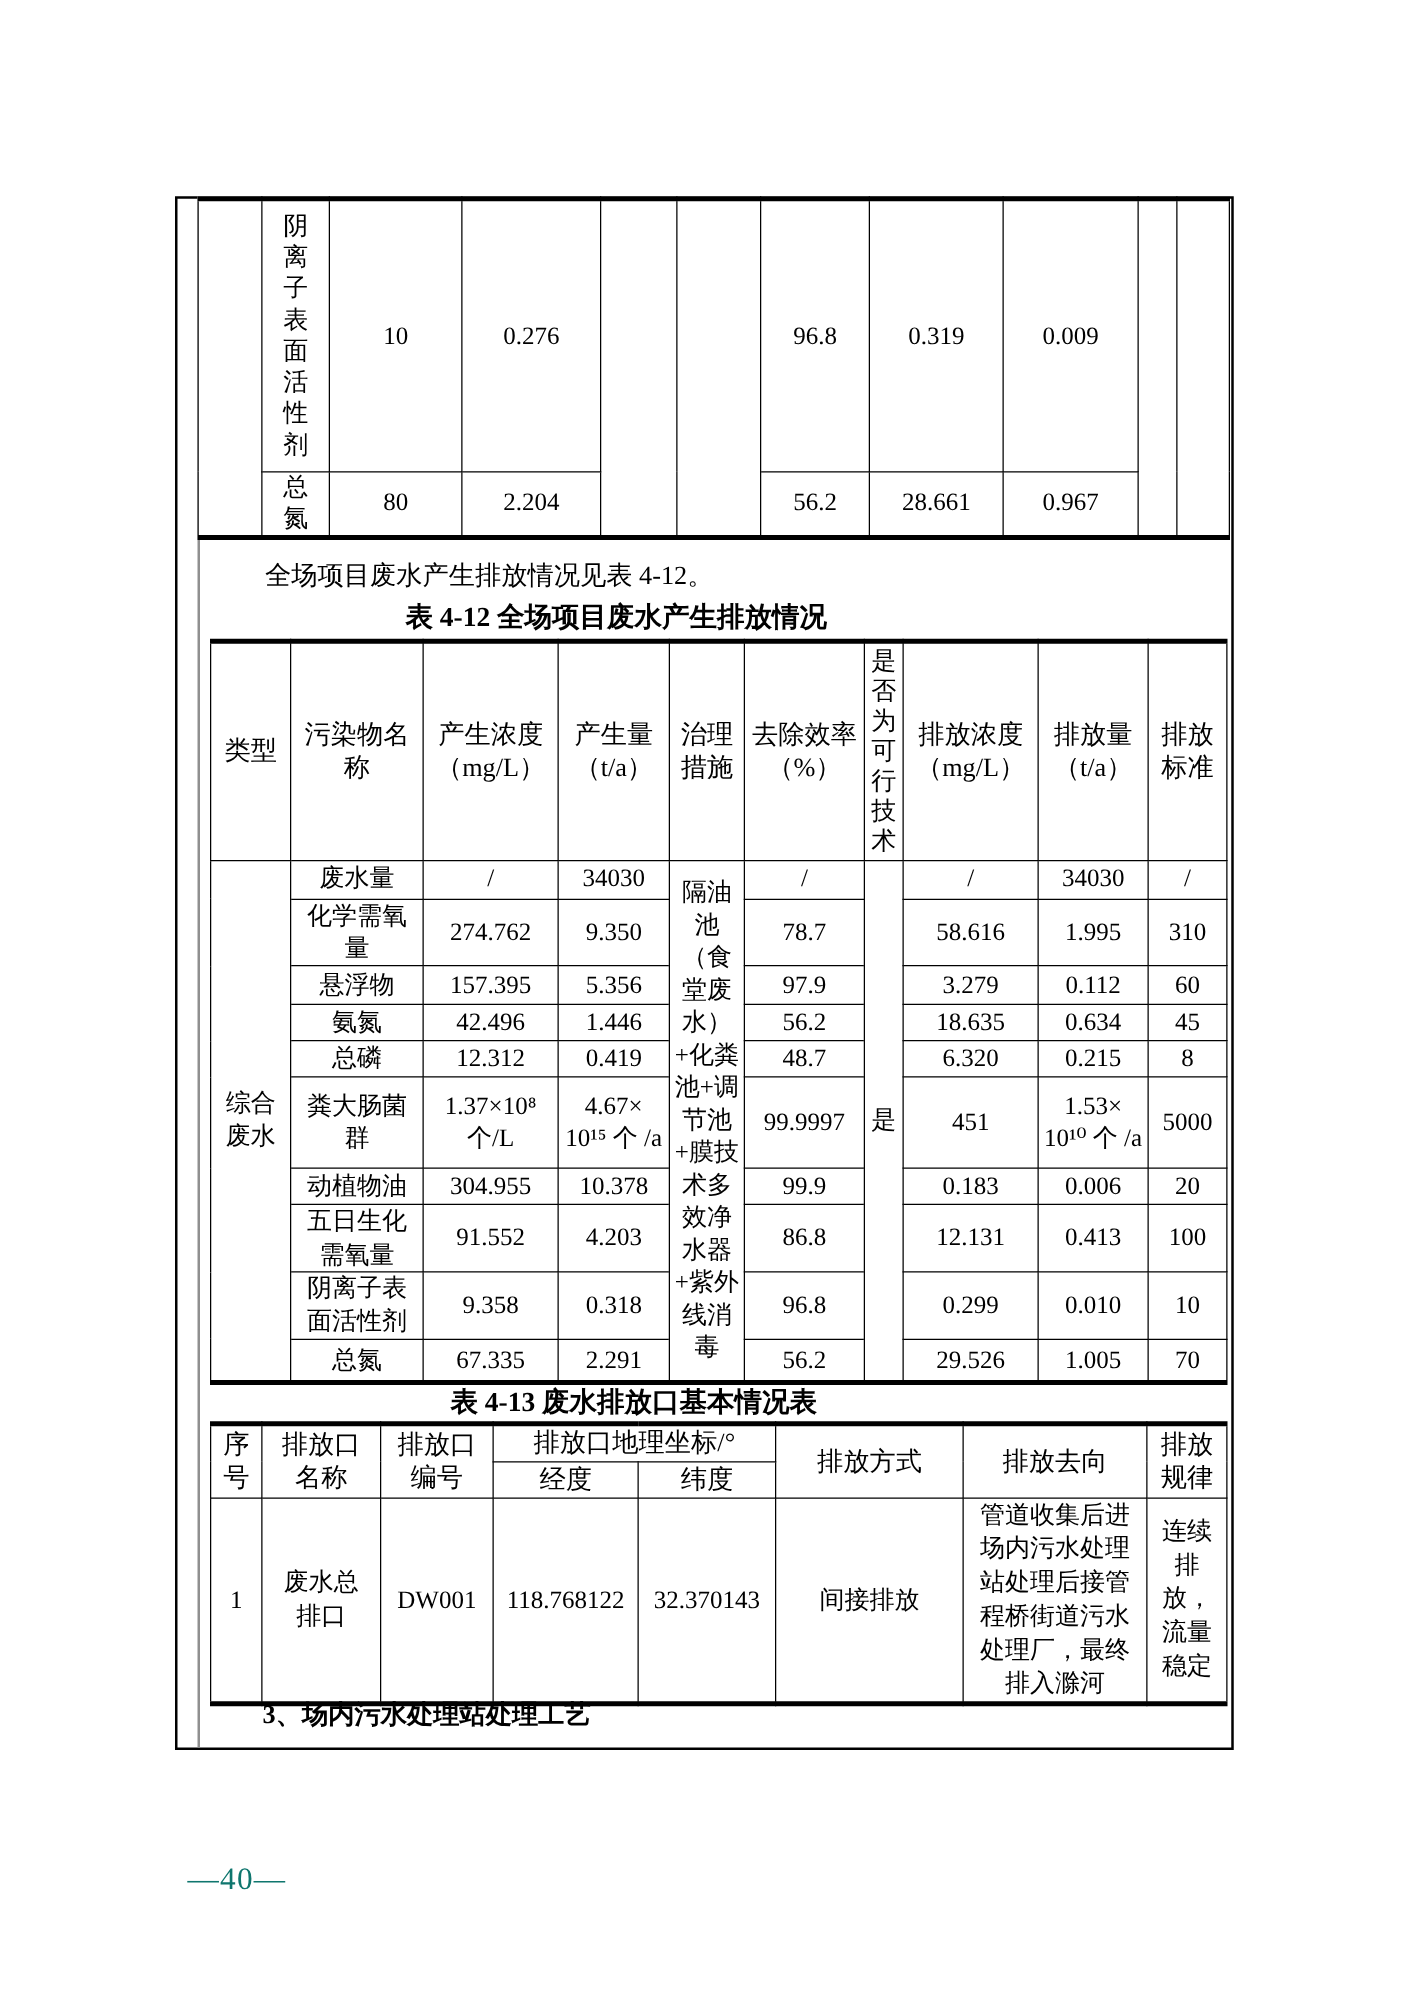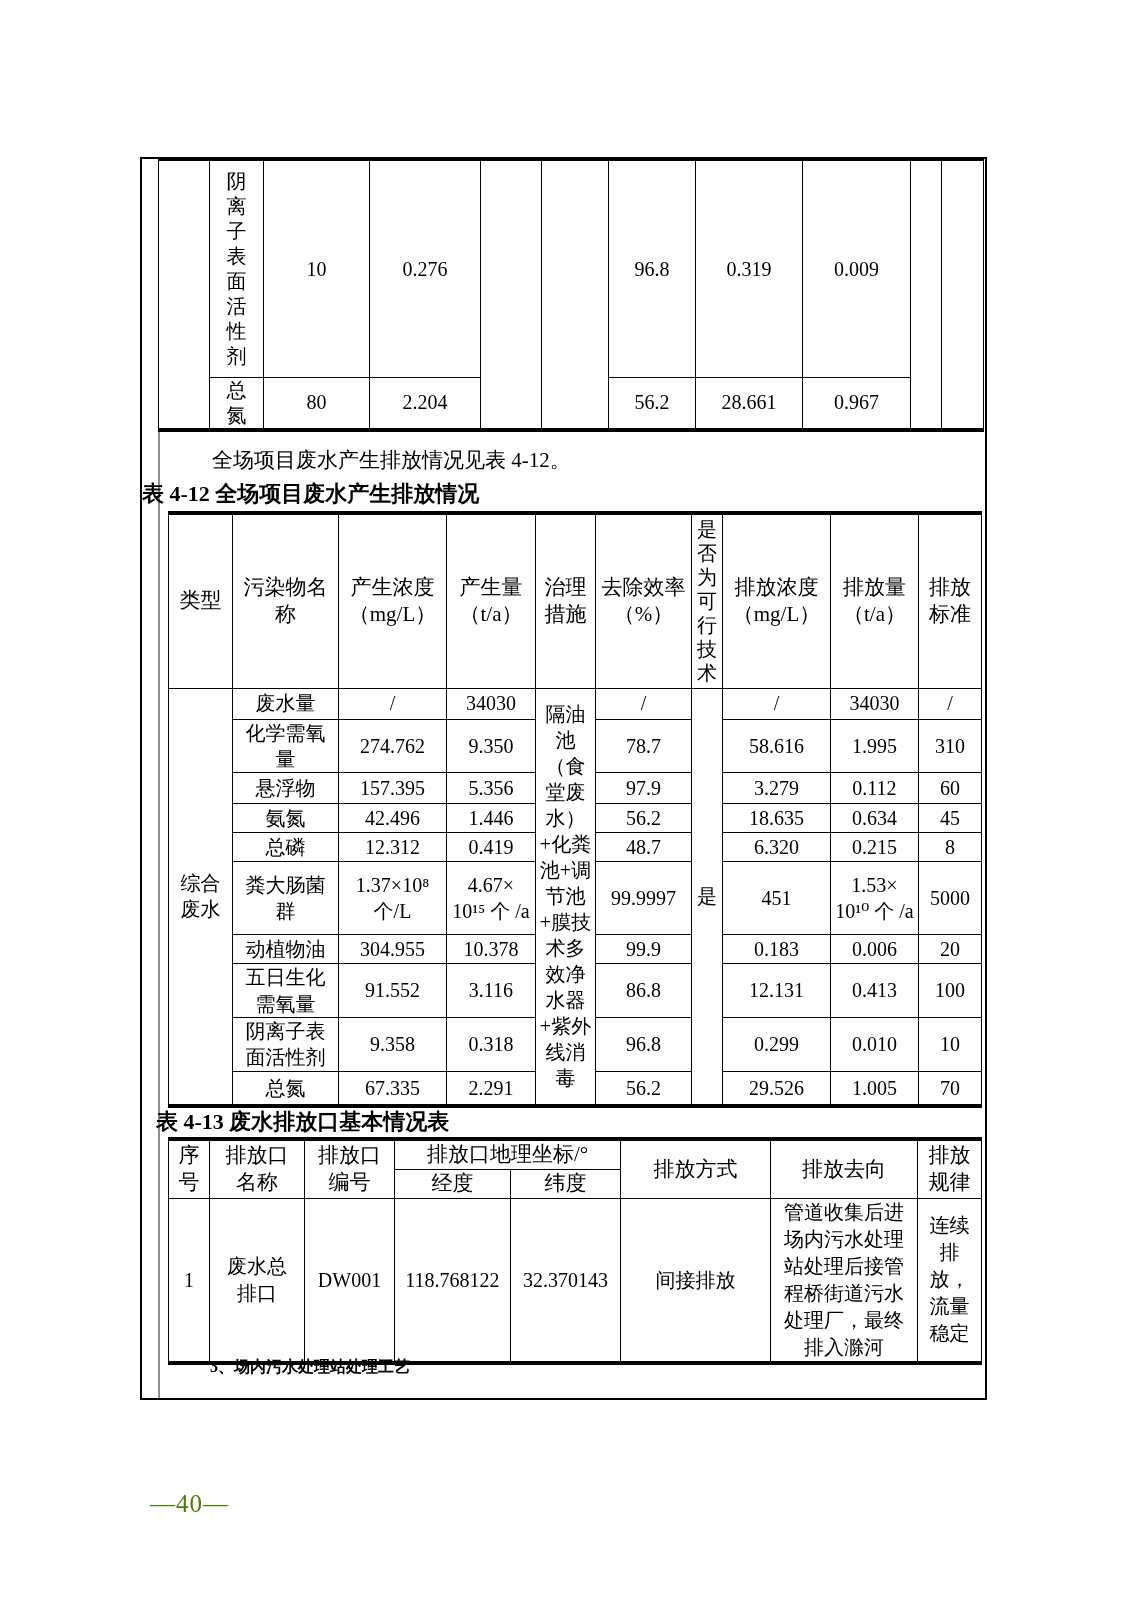--- a/index.html
+++ b/index.html
@@ -12,38 +12,38 @@
         font-weight:normal;font-size:20px;padding:0 3px;line-height:1.32;
         overflow-wrap:break-word;word-break:break-word;}
   th{font-size:21px;}
   .tk{border-top:4.5px solid #000;border-bottom:4.5px solid #000;}
   
   #tcont{left:16px;top:-2px;width:825px;}
   .ct-r1{height:218px;}.ct-r2{height:50px;}
   .vwrap{width:1.06em;margin:0 auto;line-height:25px;font-size:20px;}
   
   .para{position:absolute;left:70px;top:287px;font-size:21px;}
-  .tbl-title{position:absolute;left:0;width:670px;font-weight:bold;font-size:22px;}
+  .tbl-title{position:absolute;left:16px;width:670px;text-align:center;font-weight:bold;font-size:22px;}
   #t12-title{top:320px;}
   #t13-title{top:948px;margin-left:14px;}
   
   #t12{left:26px;top:352px;width:813px;}
   #t12 tr.h{height:175px;}
   .r30{height:31px;}.r48{height:49px;}.r31{height:31px;}.r29{height:29px;}
   .r73{height:73px;}.r35{height:35px;}
   .vcol{padding:0 1px;line-height:24px;font-size:20px;}
   .treat{padding:0 2px;line-height:26px;font-size:20px;}
   
   #t13{left:26px;top:978px;width:813px;}
   #t13 tr.h1{height:28px;}#t13 tr.h2{height:29px;}#t13 tr.d{height:152px;}
   .w3{width:3.3em;margin:0 auto;}
   .dest{padding:0 5px;line-height:27px;}
   .patt{padding:0 2px;line-height:27px;}
-  .heading{position:absolute;left:68px;top:1198px;font-weight:bold;font-size:16px;font-family:Liberation Serif, serif;}
-  .pageno{position:absolute;left:150px;top:1490px;font-size:25px;color:#4d7c0f;letter-spacing:1px;}
+  .heading{position:absolute;left:68px;top:1198px;font-weight:bold;font-size:21px;font-family:Liberation Serif, serif;}
+  .pageno{position:absolute;left:150px;top:1490px;font-size:25px;color:#0f766e;letter-spacing:1px;}
 </style>
 </head>
 <body>
 
 <div id="page">
   <div id="frame">
     <div id="margin-line"></div>
 
     <table id="tcont" class="tk">
       <colgroup>
@@ -180,21 +180,21 @@
         <td>304.955</td>
         <td>10.378</td>
         <td>99.9</td>
         <td>0.183</td>
         <td>0.006</td>
         <td>20</td>
       </tr>
       <tr class="r48">
         <td>五日生化需氧量</td>
         <td>91.552</td>
-        <td>3.116</td>
+        <td>4.203</td>
         <td>86.8</td>
         <td>12.131</td>
         <td>0.413</td>
         <td>100</td>
       </tr>
       <tr class="r48">
         <td>阴离子表面活性剂</td>
         <td>9.358</td>
         <td>0.318</td>
         <td>96.8</td>

